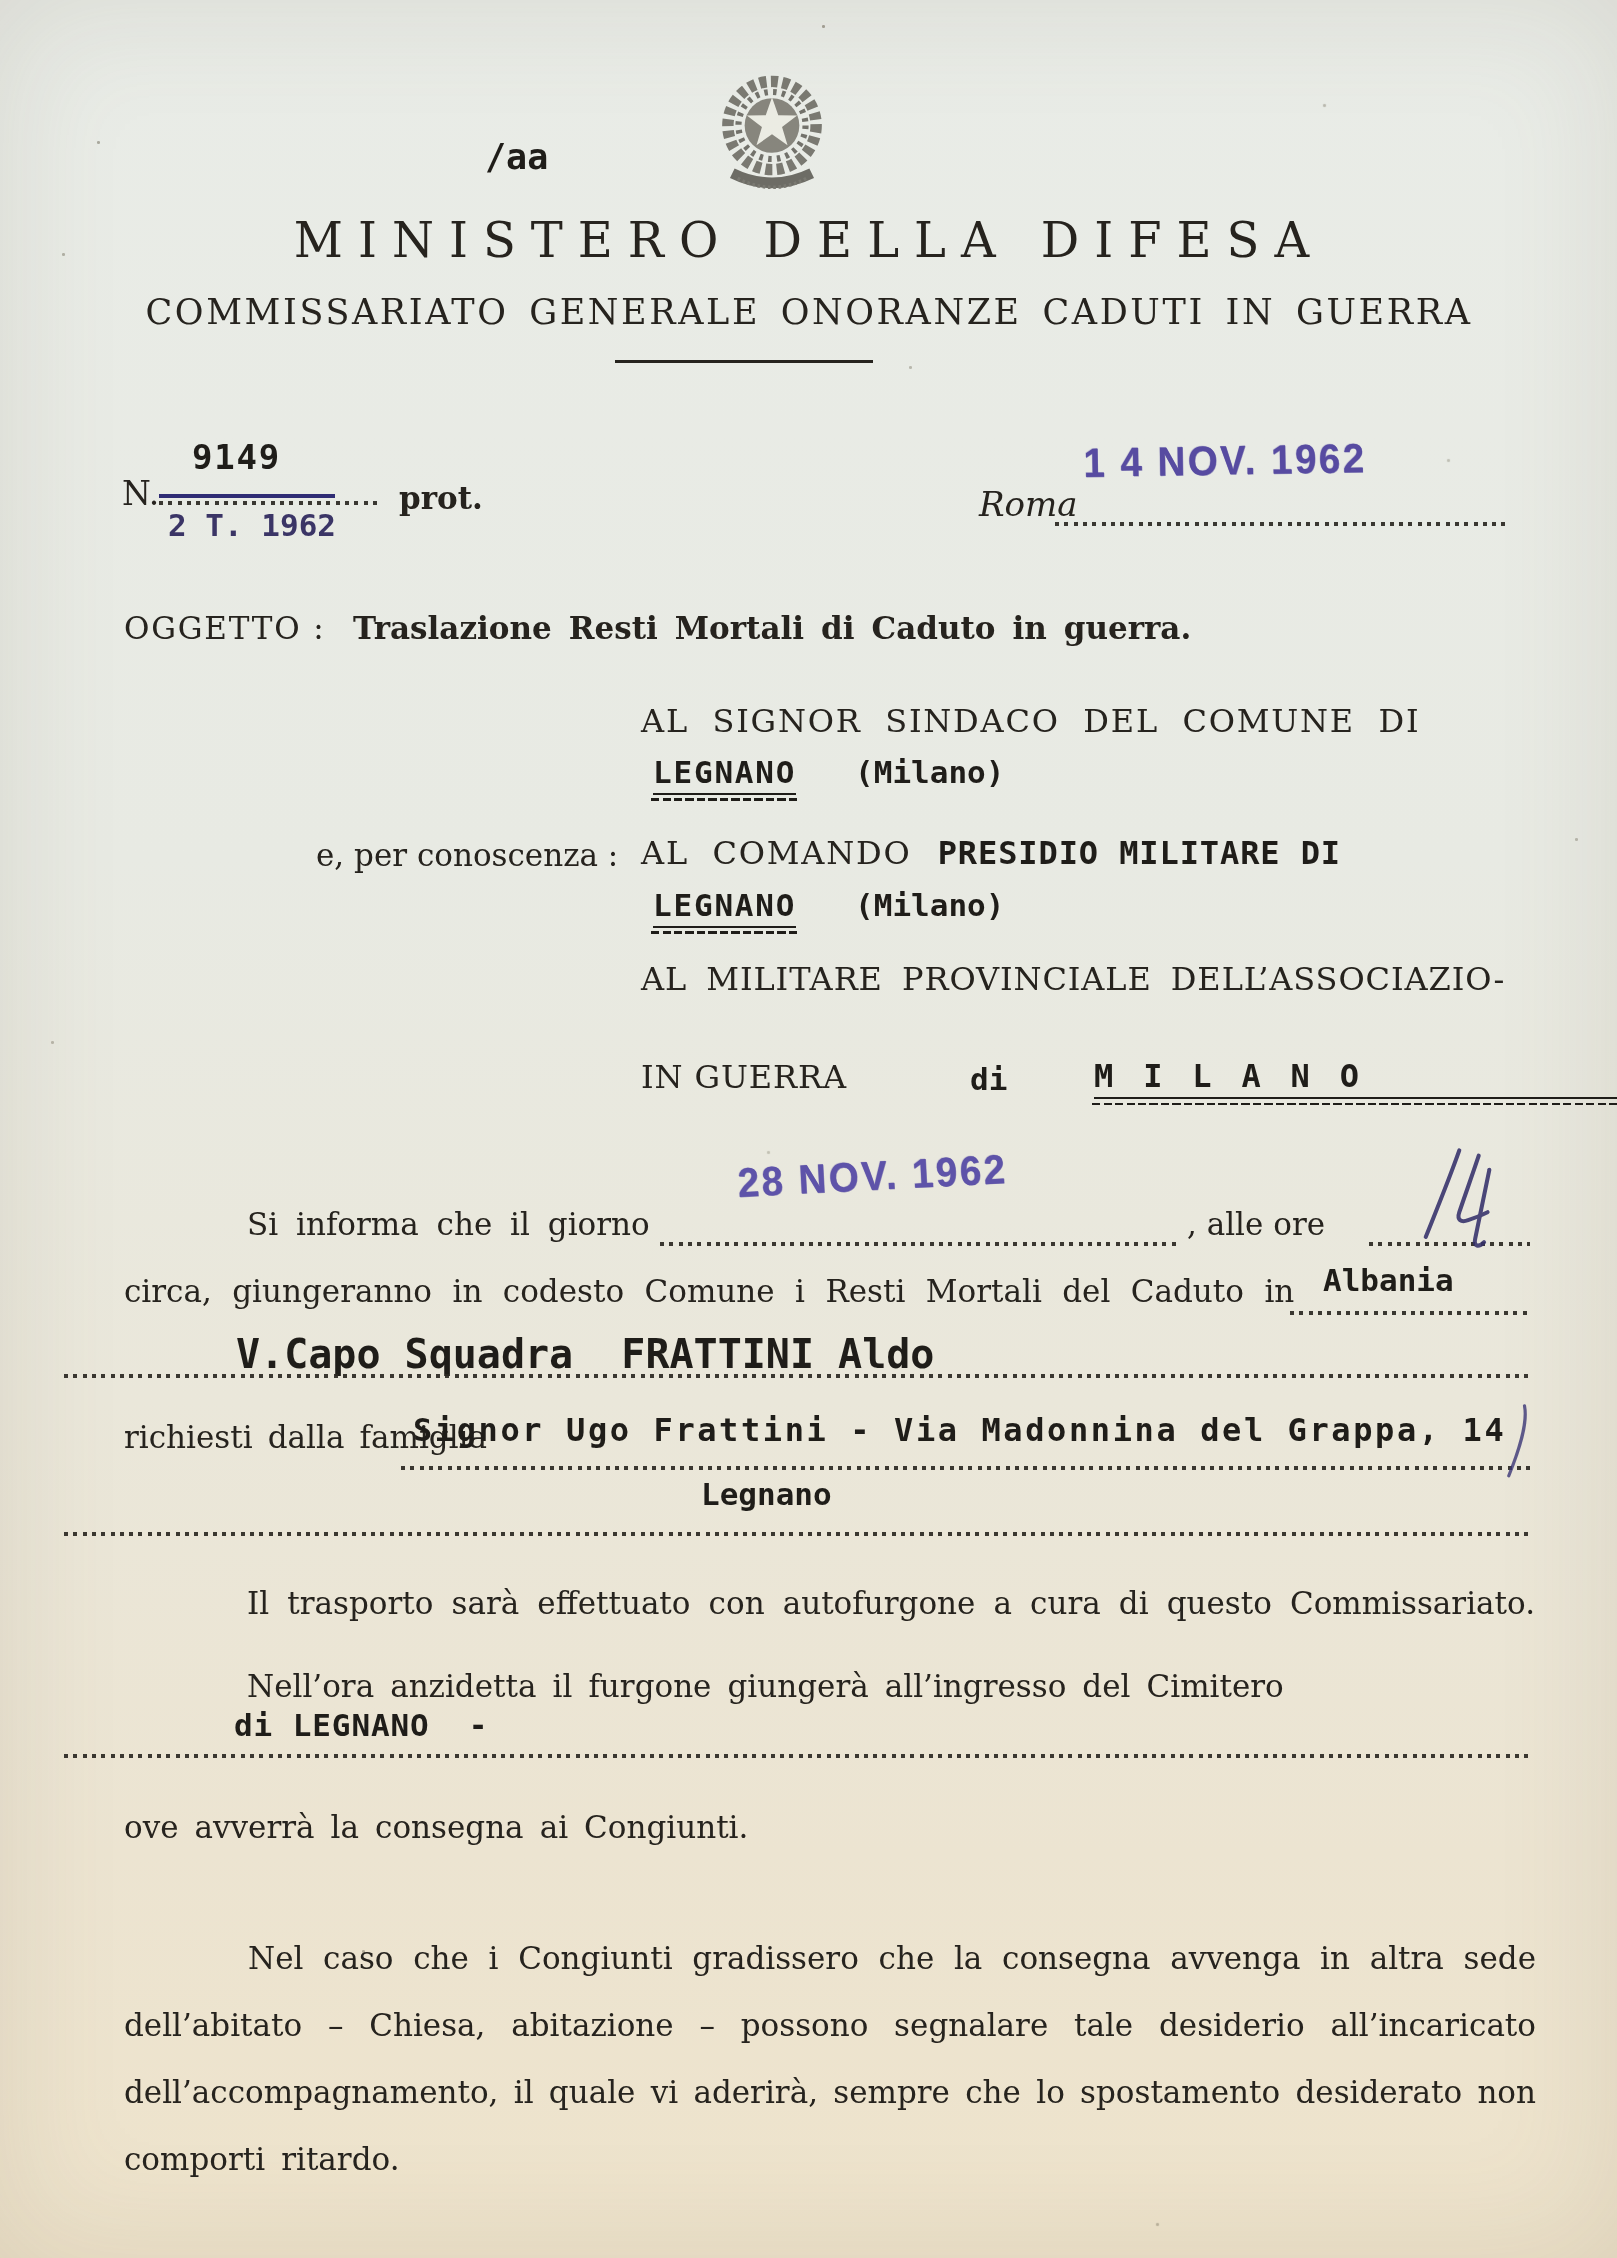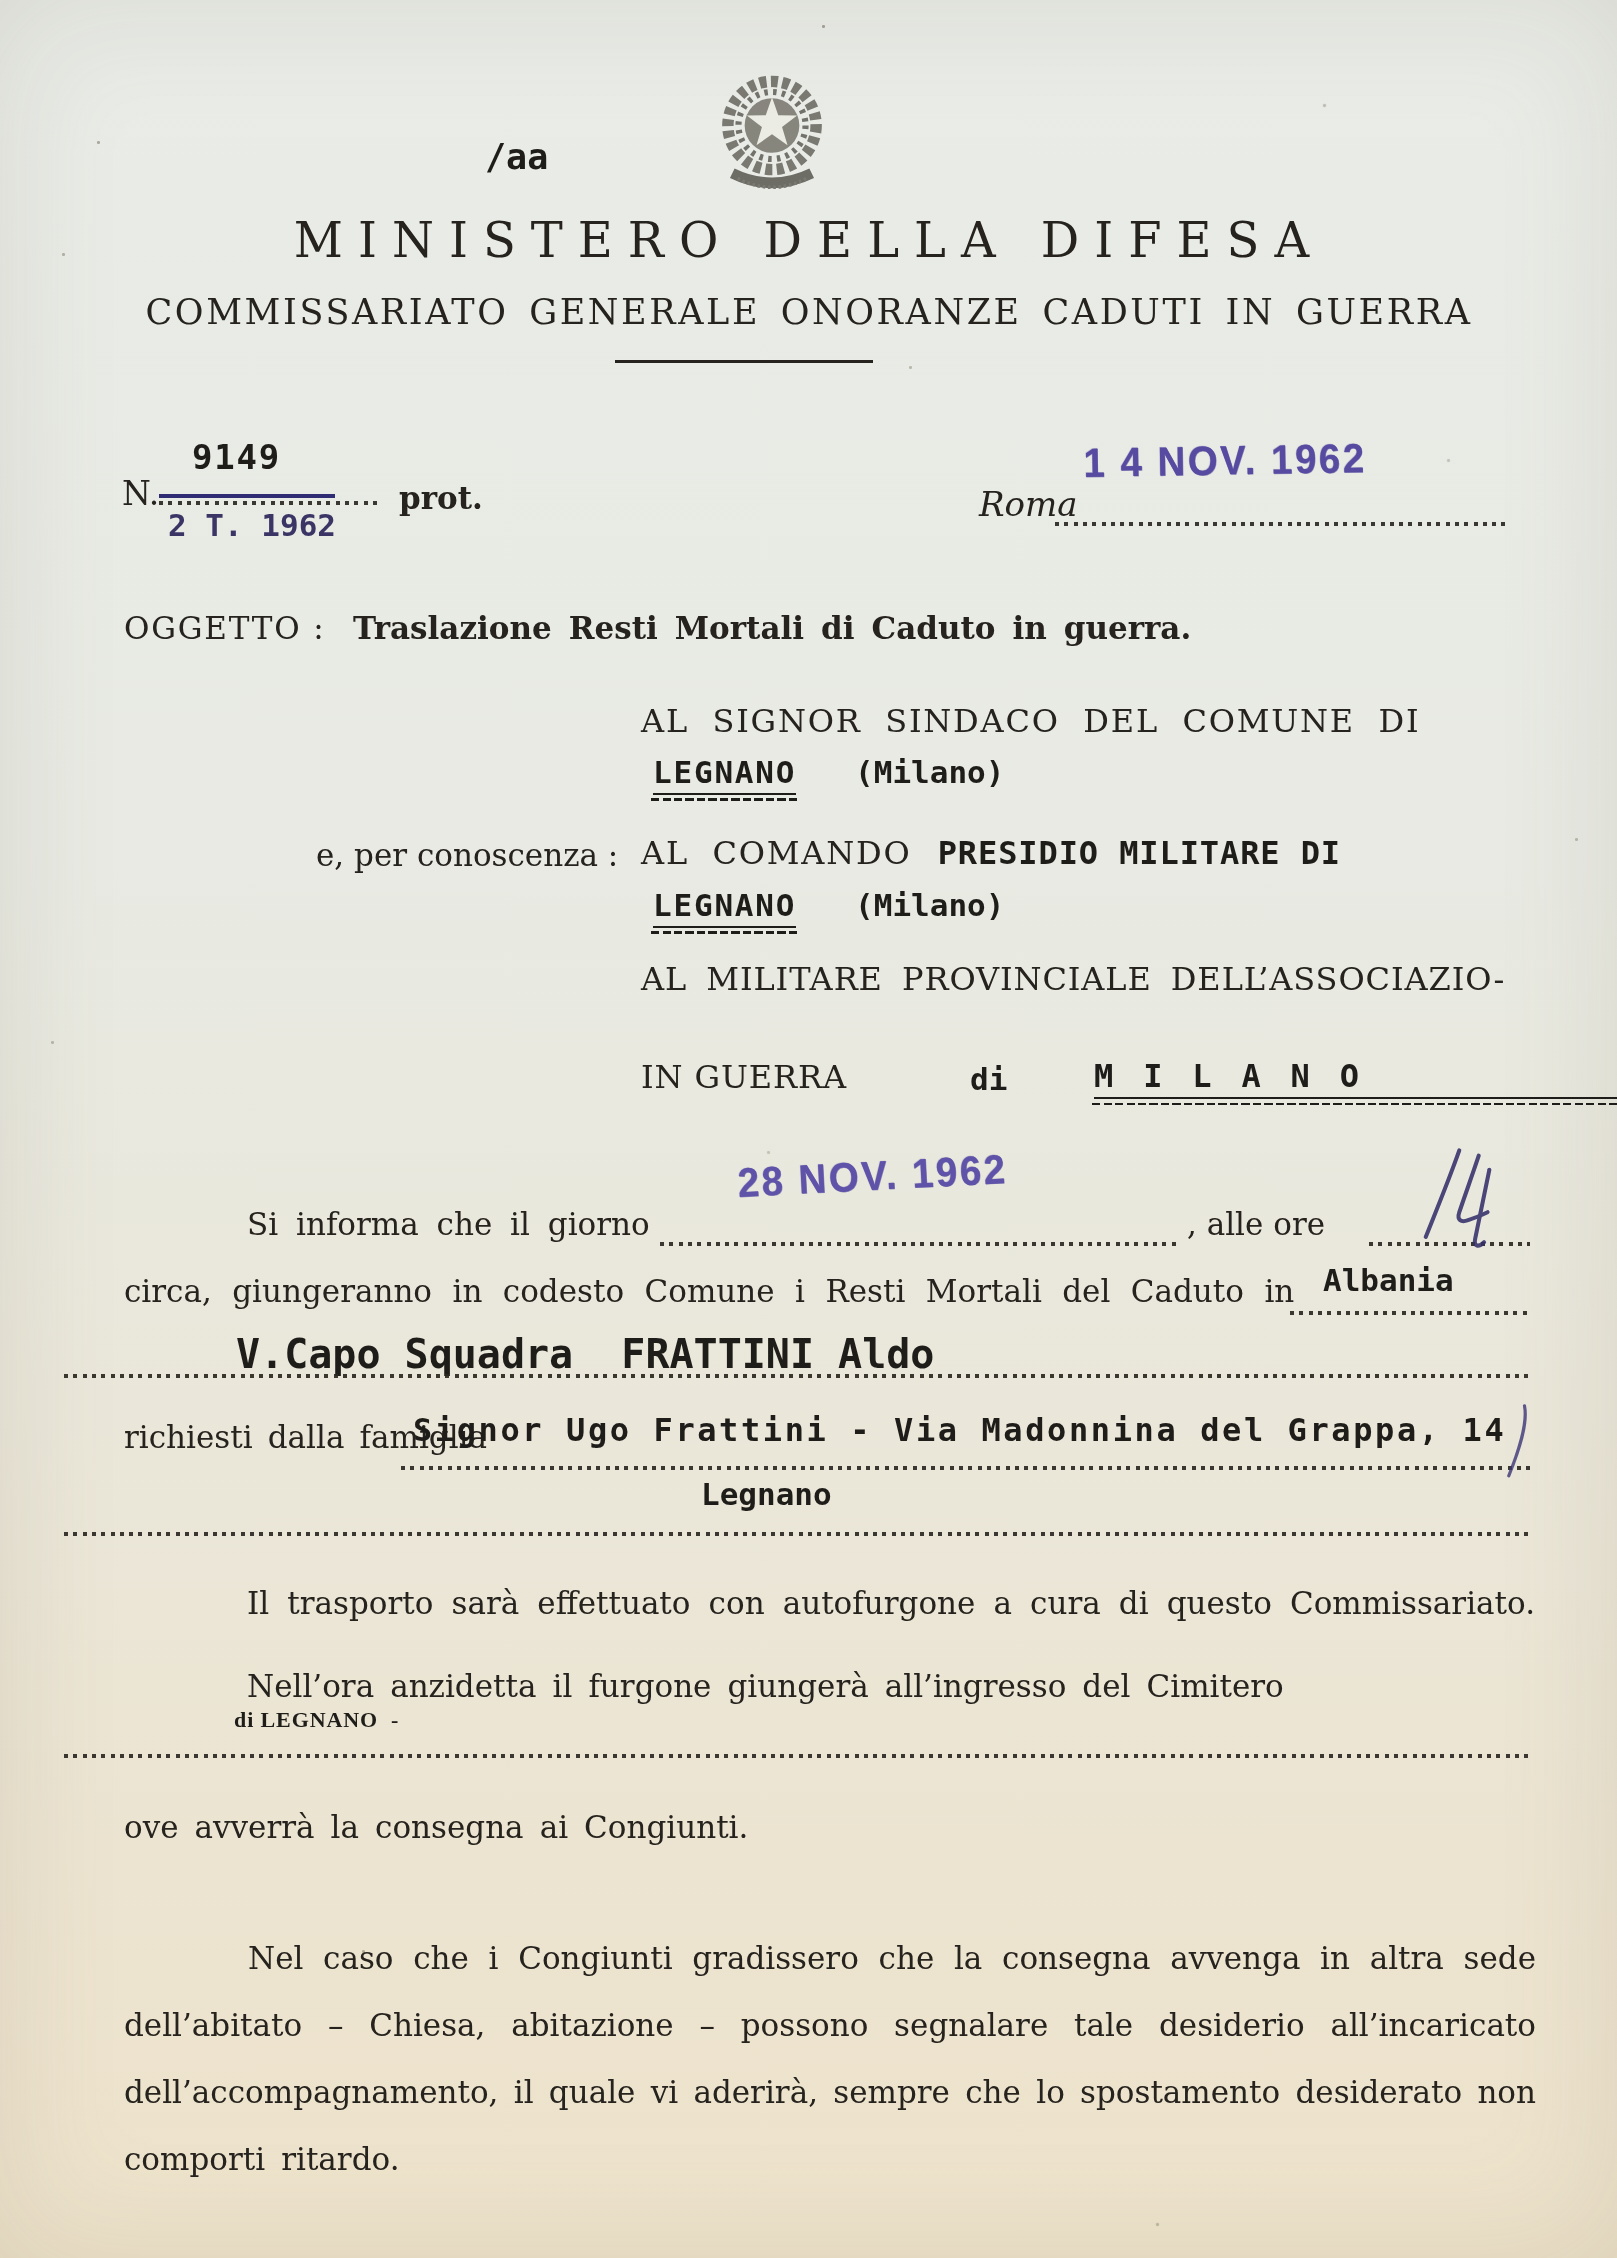--- a/index.html
+++ b/index.html
@@ -128,21 +128,21 @@
   <svg class="abs" style="left:1500px;top:1404px;" width="42" height="79" viewBox="0 0 48 90">
     <path d="M10,82 C22,52 32,22 28,2" fill="none" stroke="#3a3475" stroke-width="3.6" stroke-linecap="round" opacity=".8"></path>
   </svg>
 
   <div class="abs mono" style="left:701px;top:1477px;font-size:31px;">Legnano</div>
   <div class="dots" style="left:64px;top:1532px;width:1467px;"></div>
 
   <div class="abs serif justify" style="left:247px;top:1586px;width:1288px;font-size:31px;">Il trasporto sarà effettuato con autofurgone a cura di questo Commissariato.</div>
   <div class="abs serif" style="left:247px;top:1669px;font-size:31px;word-spacing:6.2px;">Nell’ora anzidetta il furgone giungerà all’ingresso del Cimitero</div>
 
-  <div class="abs mono" style="left:234px;top:1708px;font-size:22px;letter-spacing:0.9px;font-family:Liberation Serif, serif;">di LEGNANO  -</div>
+  <div class="abs mono" style="left:234px;top:1708px;font-size:31px;letter-spacing:0.9px;">di LEGNANO  -</div>
   <div class="dots" style="left:64px;top:1754px;width:1467px;"></div>
 
   <div class="abs serif" style="left:124px;top:1810px;font-size:31px;word-spacing:6.2px;">ove avverrà la consegna ai Congiunti.</div>
 
   <div class="abs serif justify" style="left:124px;top:2008px;width:1412px;font-size:31px;">dell’abitato  –  Chiesa, abitazione  –  possono segnalare tale desiderio all’incaricato</div>
   <div class="abs serif justify" style="left:124px;top:1941px;width:1412px;font-size:31px;padding-left:124px;box-sizing:border-box;">Nel caso che i Congiunti gradissero che la consegna avvenga in altra sede</div>
   <div class="abs serif justify" style="left:124px;top:2075px;width:1412px;font-size:31px;">dell’accompagnamento, il quale vi aderirà, sempre che lo spostamento desiderato non</div>
   <div class="abs serif" style="left:124px;top:2142px;font-size:31px;word-spacing:6.2px;">comporti ritardo.</div>
 
 </div>

